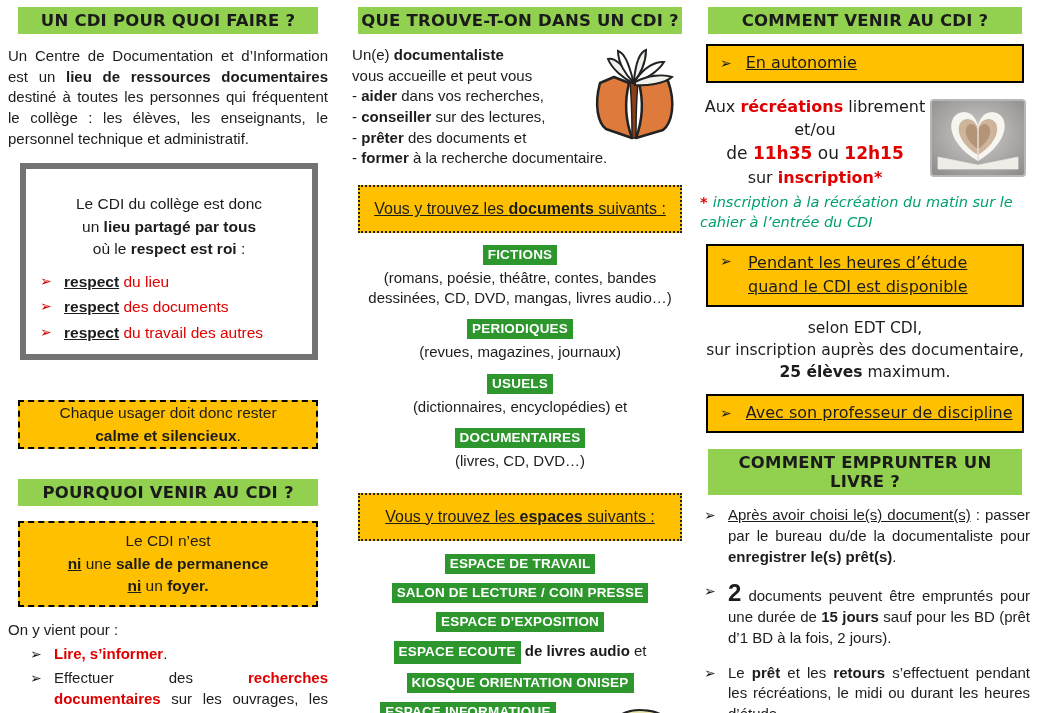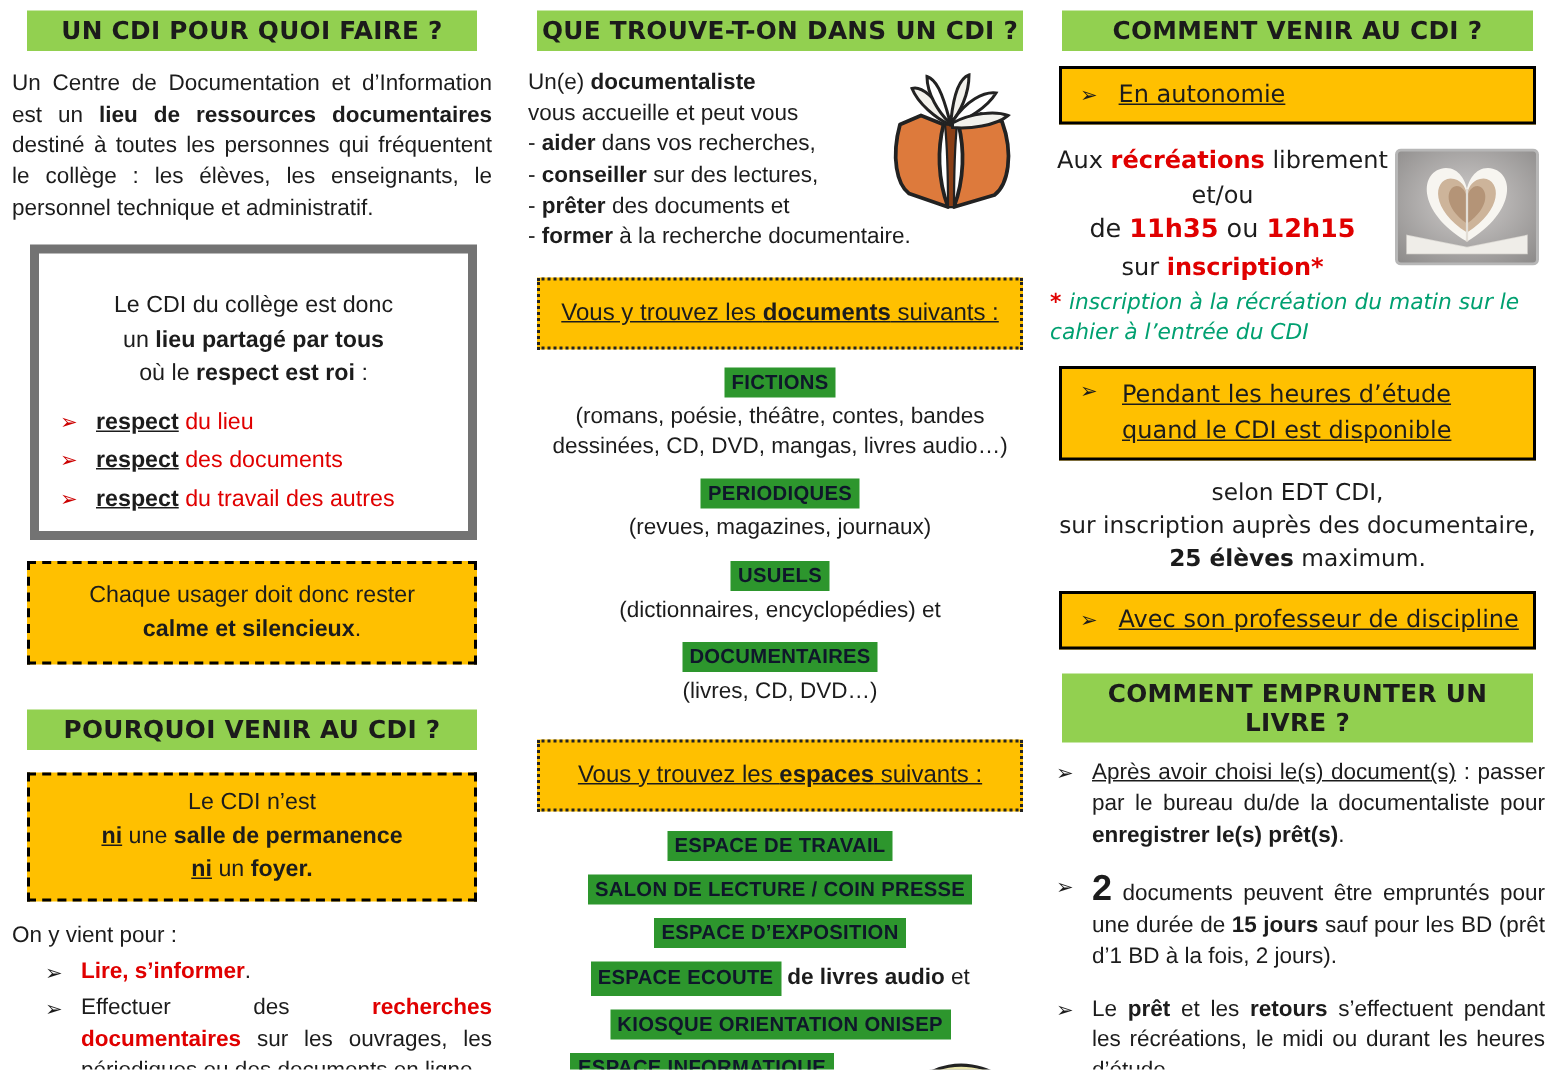--- a/index.html
+++ b/index.html
@@ -43,21 +43,21 @@
   .box-orange{
     background:#ffc000;border:2px dashed #000;
   }
   .arrow-list{margin-top:10px;}
   .ai{display:flex;align-items:flex-start;margin-top:3px;}
   .arr{flex:0 0 24px;padding-left:4px;font-size:14px;line-height:1.5;}
   .arr.red{color:#cc0000;}
   .ai .txt{flex:1;}
 
   .badge{
-    display:inline-block;background:#2d962d;color:#0f172a;font-weight:700;
+    display:inline-block;background:#2d962d;color:#ffffff;font-weight:700;
     font-size:13.5px;padding:2px 5px 3px 5px;letter-spacing:.2px;
   }
   .strip{
     background:#ffc000;border:2px dotted #222;margin:0 6px;
     text-align:center;font-size:16px;padding:13px 2px;
   }
   .desc{font-size:15px;line-height:1.3;text-align:center;margin-top:3px;}
 
   .obox3{
     background:#ffc000;border:2px solid #000;margin:0 6px;
@@ -91,21 +91,21 @@
           <span class="arr red">➢</span>
           <span class="txt fs16"><span class="s-b s-u">respect</span><span class="s-r"> des documents</span></span>
         </div>
         <div class="ai">
           <span class="arr red">➢</span>
           <span class="txt fs16"><span class="s-b s-u">respect</span><span class="s-r"> du travail des autres</span></span>
         </div>
       </div>
     </div>
 
-    <div class="box-orange ctr fs16" style="margin:14px 10px 0 10px;padding:10px 6px;">
+    <div class="box-orange ctr fs16" style="margin:40px 10px 0 10px;padding:0 6px;">
       <div><span>Chaque usager doit donc rester</span></div>
       <div><span class="s-b">calme et silencieux</span><span>.</span></div>
     </div>
 
     <div class="hdr" style="margin-top:30px;">POURQUOI VENIR AU CDI ?</div>
 
     <div class="box-orange ctr fs16" style="margin:15px 10px 0 10px;padding:7px 6px;">
       <div><span>Le CDI n’est</span></div>
       <div><span class="s-b s-u">ni</span><span> une </span><span class="s-b">salle de permanence</span></div>
       <div><span class="s-b s-u">ni</span><span> un </span><span class="s-b">foyer.</span></div>

